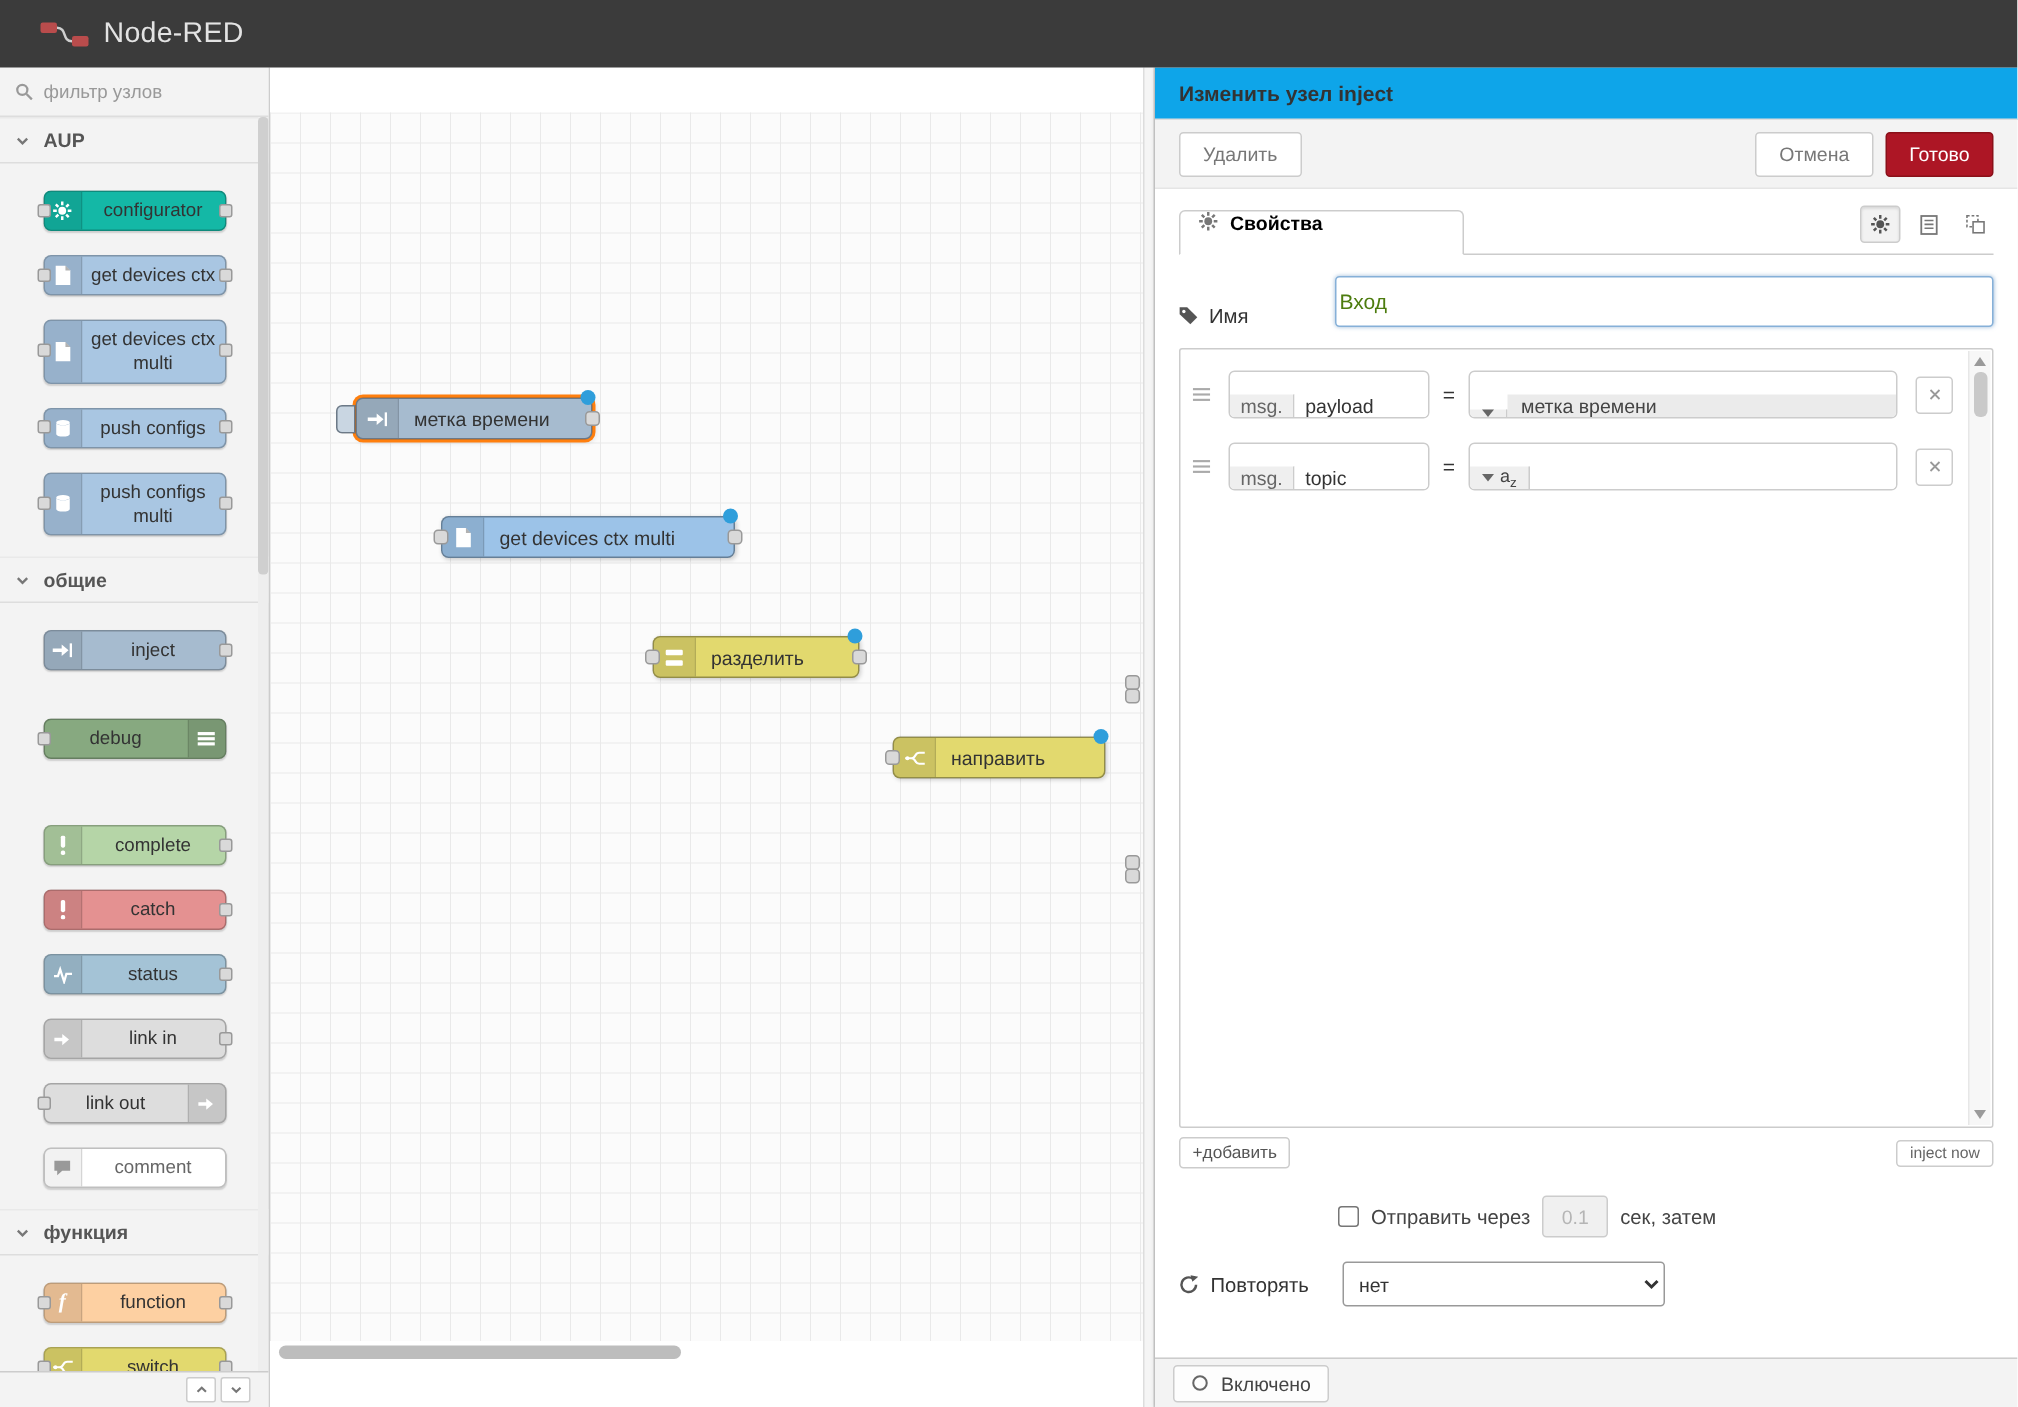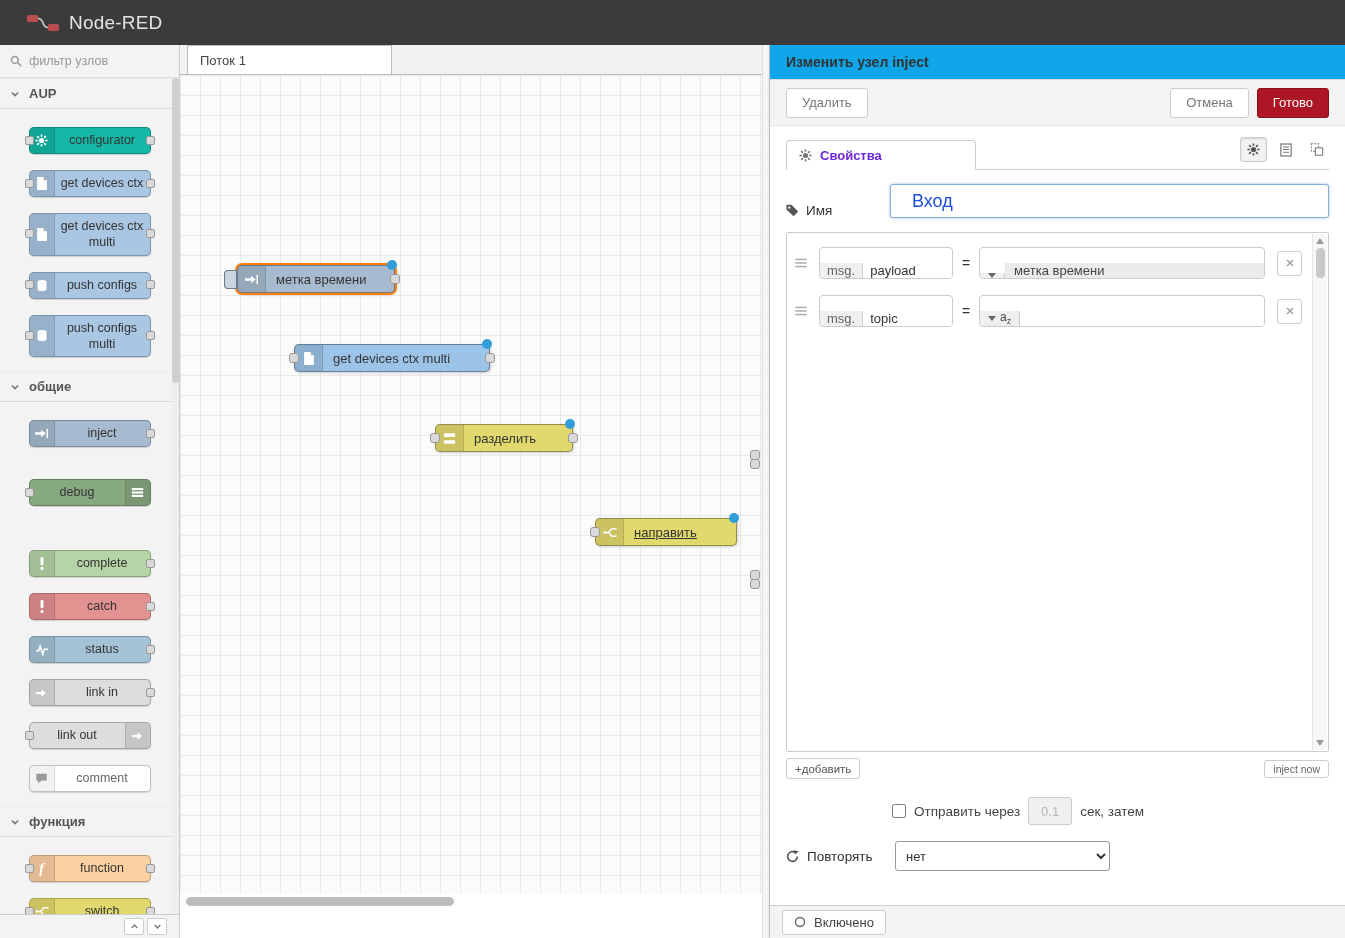--- a/index.html
+++ b/index.html
@@ -82,33 +82,33 @@
   display:flex;align-items:center;padding:0 16px;font-weight:bold;font-size:14px;color:#333}
 .ed-buttons{flex:none;height:46px;background:#f3f3f3;display:flex;align-items:center;
   gap:8px;padding:0 16px;border-bottom:1px solid #e5e5e5}
 .btn{height:30px;padding:0 15px;border:1px solid #ccc;border-radius:3px;background:#fff;
   font-size:13px;color:#777;cursor:pointer;font-family:Liberation Sans, sans-serif}
 .btn-primary{color:#fff;border-color:#8a1019}
 .spacer{flex:1}
 .ed-content{flex:1;padding:0 16px;overflow:hidden;background:#fff}
 .ed-tabs{height:36px;border-bottom:1px solid #ccc;display:flex;align-items:flex-end;margin-top:8px}
 .ed-tab{height:30px;width:190px;background:#fff;border:1px solid #ccc;border-bottom:1px solid #fff;
-  border-radius:4px 4px 0 0;display:flex;align-items:center;gap:8px;padding:0 12px;
-  font-weight:bold;color:#6d28d9;font-size:13px;position:relative;top:1px;cursor:pointer}
+  border-radius:4px 4px 0 0;display:flex;gap:8px;padding:0 12px;
+  font-weight:bold;color:#000000;font-size:13px;position:relative;top:1px;cursor:pointer}
 .ed-tab .i{color:#777;display:flex}
 .ed-tab-icons{margin-left:auto;display:flex;gap:7px;align-items:center;padding-bottom:7px}
 .mini-btn{width:27px;height:25px;border:1px solid #ccc;border-radius:3px;background:#f2f2f2;
   display:flex;align-items:center;justify-content:center;color:#555;cursor:pointer;
   box-shadow:inset 0 1px 2px rgba(0,0,0,.12)}
 .mini-plain{width:24px;height:24px;display:flex;align-items:center;justify-content:center;color:#777;cursor:pointer}
 .form-row{display:flex;align-items:flex-end;margin-top:14px}
 .form-row label{width:104px;display:flex;gap:7px;align-items:center;color:#333;font-size:13.5px}
 .lab-ic{display:flex;color:#555}
-#name-input{flex:1;height:34px;border:1px solid #86b0d8;border-radius:3px;padding:0 21px;
-  font-size:18px;outline:none;box-shadow:0 0 3px rgba(90,140,190,.6);font-family:inherit;color:#1d4ed8}
+#name-input{flex:1;height:34px;border:1px solid #86b0d8;border-radius:3px;padding:0 2px;
+  font-size:14px;outline:none;box-shadow:0 0 3px rgba(90,140,190,.6);font-family:inherit;color:#4d7c0f}
 .props-list{margin-top:14px;border:1px solid #ccc;border-radius:2px;height:520px;
   position:relative;background:#fff}
 .props-rows{padding:6px 24px 6px 6px}
 .prop-row{display:flex;align-items:center;gap:8px;padding:8px 2px}
 .drag-handle{color:#aaa;display:flex;width:16px;cursor:grab}
 .ti{display:flex;height:32px;border:1px solid #ccc;border-radius:4px;overflow:hidden;background:#fff;align-items:flex-end}
 .ti-fixed{width:134px;flex:none}
 .ti-grow{flex:1}
 .ti-pre{background:#efefef;border-right:1px solid #ccc;display:flex;align-items:center;
   padding:0 7px;color:#666;font-size:13px;flex:none}
@@ -376,25 +376,20 @@
           <span class="i">
             <svg width="9" height="9" viewBox="0 0 16 16" fill="none" stroke="currentColor" stroke-width="2.5">
               <path d="M3 5.5 L8 10.5 L13 5.5"></path>
             </svg>
           </span>
         </span>
     </div>
   </aside>
 
   <main id="canvas-wrap">
-    <div class="tabbar">
-      <div class="tab active">
-        <span>Поток 1</span>
-      </div>
-    </div>
     <div id="canvas">
         <div class="fnode" style="left: 57px; top: 190px; width: 158px; background: rgb(166, 187, 207); box-shadow: rgb(255, 127, 14) 0px 0px 0px 2px, rgba(0, 0, 0, 0.2) 1px 1px 4px;">
           <span class="fbtn" style="background: rgb(166, 187, 207);"></span>
           <span class="fport out"></span>
           <span class="fdot" style="background: rgb(47, 158, 219);"></span>
           <span class="nicon left">
             <svg width="13" height="13" viewBox="0 0 17 16" fill="currentColor">
               <path d="M0 6.5h8V3l6 5-6 5V9.5H0z"></path>
               <rect x="15" y="2" width="2" height="12"></rect>
             </svg>
@@ -418,21 +413,21 @@
           <span class="fport out"></span>
           <span class="fdot" style="background: rgb(47, 158, 219);"></span>
           <span class="nicon left">
             <svg width="13" height="13" viewBox="0 0 16 16" fill="currentColor">
               <rect x="1" y="1.5" width="14" height="4.5" rx="1"></rect>
               <rect x="1" y="10" width="14" height="4.5" rx="1"></rect>
             </svg>
           </span>
           <span class="nlabel">разделить</span>
         </div>
-        <div class="fnode" style="left: 415px; top: 443px; width: 142px; background: rgb(226, 217, 110); text-decoration: underline;">
+        <div class="fnode" style="left: 415px; top: 416px; width: 142px; background: rgb(226, 217, 110);">
           <span class="fport in"></span>
           <span class="fdot" style="background: rgb(47, 158, 219);"></span>
           <span class="nicon left">
             <svg width="14" height="13" viewBox="0 0 16 16" fill="none" stroke="currentColor" stroke-width="1.8">
               <path d="M0 8h5C9 8 7.5 3.5 11.5 3.5H16M5 8c4 0 2.5 4.5 6.5 4.5H16"></path>
               <circle cx="1.8" cy="8" r="1.6" fill="currentColor" stroke="none"></circle>
             </svg>
           </span>
           <span class="nlabel">направить</span>
         </div>

